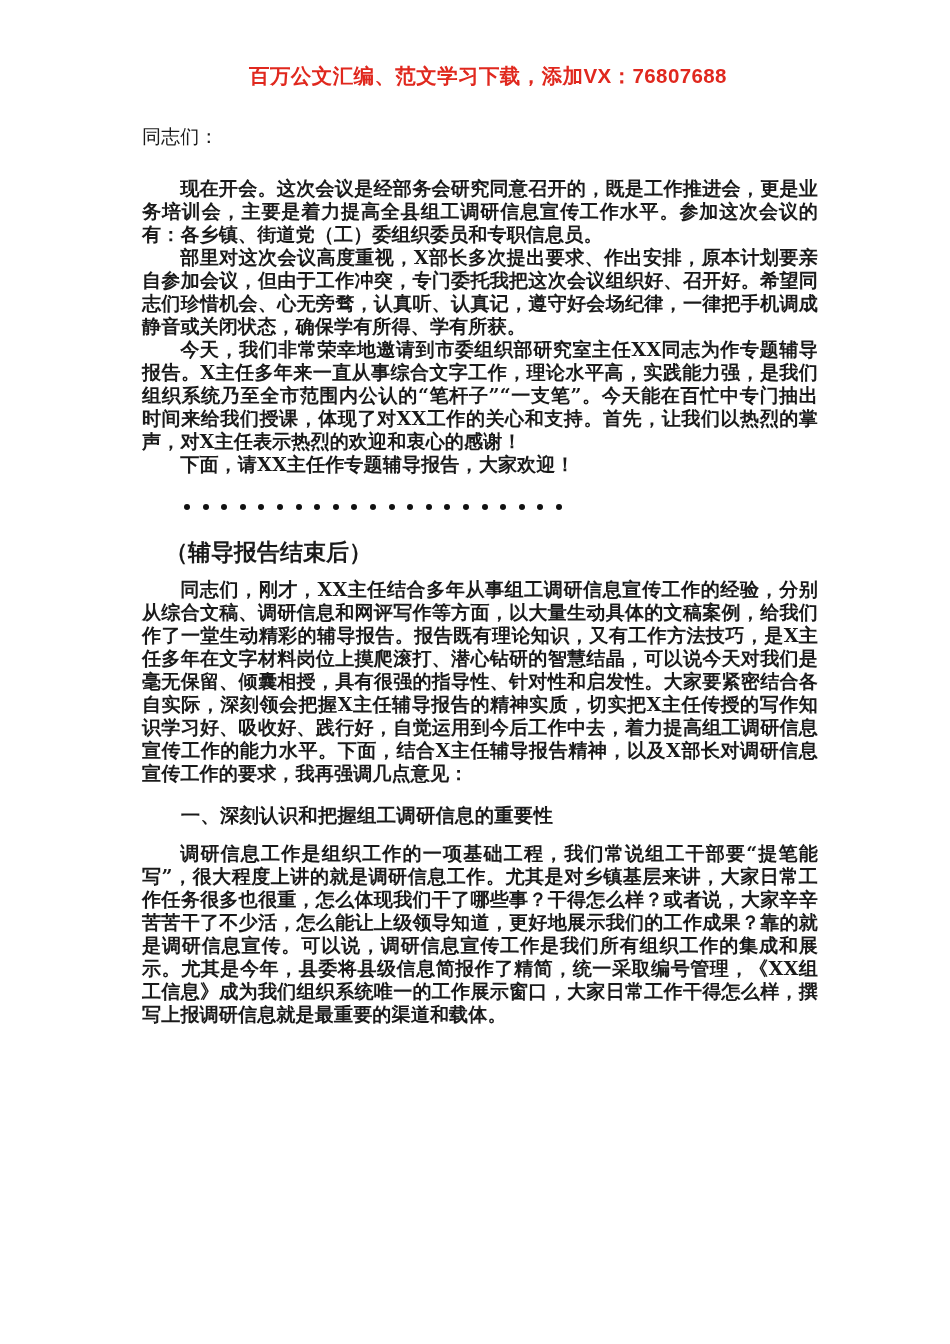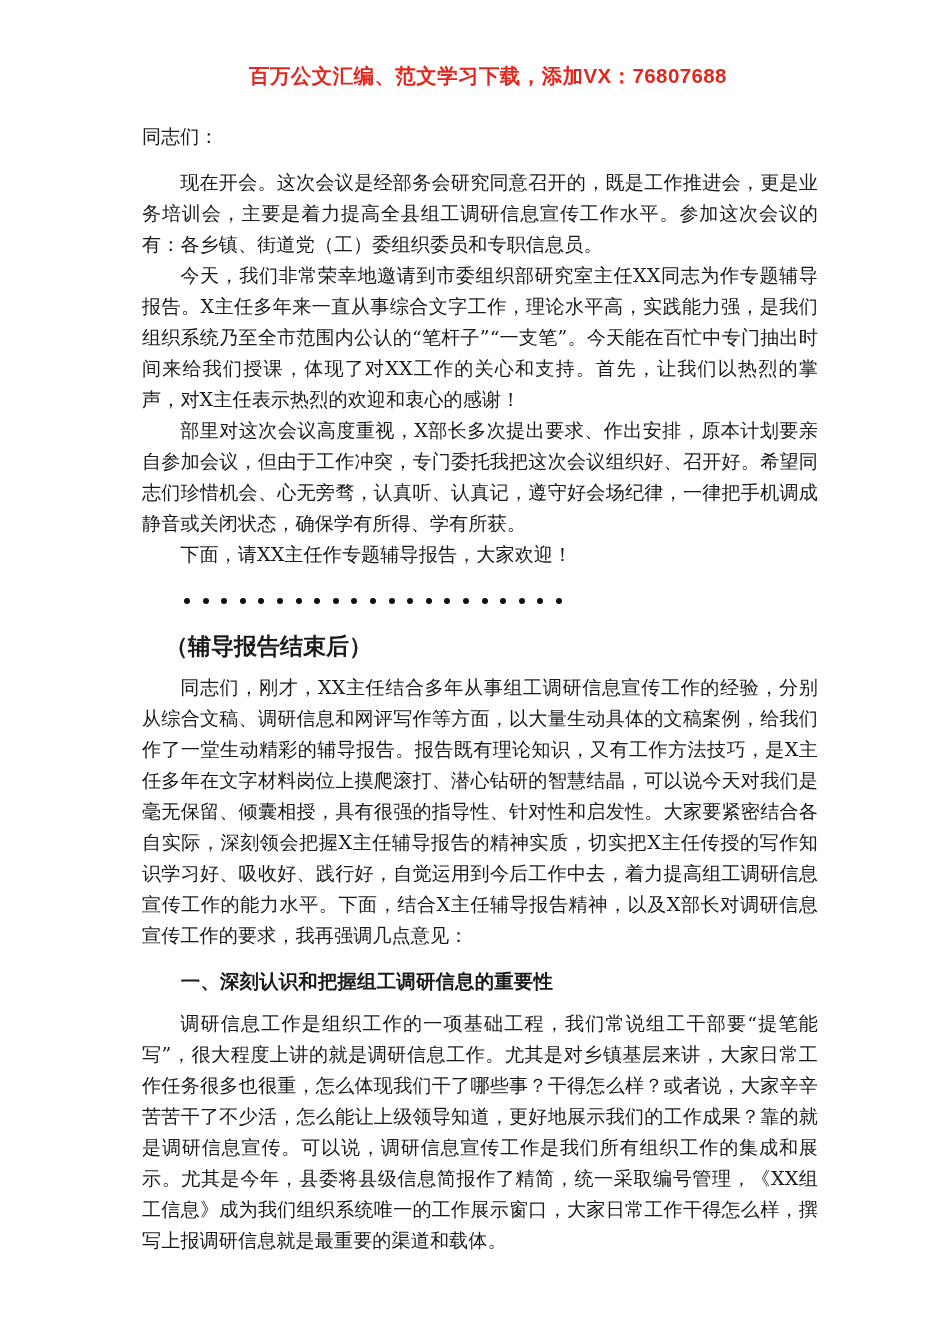--- a/index.html
+++ b/index.html
@@ -42,36 +42,37 @@
   .content {
     position: absolute;
     top: 121px;
     left: 142px;
     width: 676px;
   }
 
   p.para {
     margin: 0 0 0 0;
     font-size: 19.1px;
-    line-height: 31px;
+    line-height: 23px;
     text-align: justify;
     text-justify: inter-ideograph;
     text-indent: 0;
     letter-spacing: 0.1px;
+    font-weight: bold;
   }
 
   p.indent {
     text-indent: 2em;
   }
 
   
   .salutation {
     font-size: 19.1px;
     line-height: 32px;
-    margin-bottom: 14px;
+    margin-bottom: 24px;
   }
 
   
   .dot-rule {
     margin: 14px 0 14px 0;
     padding-left: 42px;
     font-size: 19px;
     line-height: 30px;
     letter-spacing: 0;
     white-space: nowrap;
@@ -114,23 +115,23 @@
 <div class="page">
 
   <div class="banner">百万公文汇编、范文学习下载，添加VX：76807688</div>
 
   <div class="content">
 
     <div class="salutation">同志们：</div>
 
     <p class="para indent">现在开会。这次会议是经部务会研究同意召开的，既是工作推进会，更是业务培训会，主要是着力提高全县组工调研信息宣传工作水平。参加这次会议的有：各乡镇、街道党（工）委组织委员和专职信息员。</p>
 
+    <p class="para indent">部里对这次会议高度重视，X部长多次提出要求、作出安排，原本计划要亲自参加会议，但由于工作冲突，专门委托我把这次会议组织好、召开好。希望同志们珍惜机会、心无旁骛，认真听、认真记，遵守好会场纪律，一律把手机调成静音或关闭状态，确保学有所得、学有所获。</p>
+
     <p class="para indent">今天，我们非常荣幸地邀请到市委组织部研究室主任XX同志为作专题辅导报告。X主任多年来一直从事综合文字工作，理论水平高，实践能力强，是我们组织系统乃至全市范围内公认的“笔杆子”“一支笔”。今天能在百忙中专门抽出时间来给我们授课，体现了对XX工作的关心和支持。首先，让我们以热烈的掌声，对X主任表示热烈的欢迎和衷心的感谢！</p>
-
-    <p class="para indent">部里对这次会议高度重视，X部长多次提出要求、作出安排，原本计划要亲自参加会议，但由于工作冲突，专门委托我把这次会议组织好、召开好。希望同志们珍惜机会、心无旁骛，认真听、认真记，遵守好会场纪律，一律把手机调成静音或关闭状态，确保学有所得、学有所获。</p>
 
     <p class="para indent">下面，请XX主任作专题辅导报告，大家欢迎！</p>
 
     <div class="dot-rule"><span class="dot"></span><span class="dot"></span><span class="dot"></span><span class="dot"></span><span class="dot"></span><span class="dot"></span><span class="dot"></span><span class="dot"></span><span class="dot"></span><span class="dot"></span><span class="dot"></span><span class="dot"></span><span class="dot"></span><span class="dot"></span><span class="dot"></span><span class="dot"></span><span class="dot"></span><span class="dot"></span><span class="dot"></span><span class="dot"></span><span class="dot"></span></div>
 
     <div class="stage">（辅导报告结束后）</div>
 
     <p class="para indent">同志们，刚才，XX主任结合多年从事组工调研信息宣传工作的经验，分别从综合文稿、调研信息和网评写作等方面，以大量生动具体的文稿案例，给我们作了一堂生动精彩的辅导报告。报告既有理论知识，又有工作方法技巧，是X主任多年在文字材料岗位上摸爬滚打、潜心钻研的智慧结晶，可以说今天对我们是毫无保留、倾囊相授，具有很强的指导性、针对性和启发性。大家要紧密结合各自实际，深刻领会把握X主任辅导报告的精神实质，切实把X主任传授的写作知识学习好、吸收好、践行好，自觉运用到今后工作中去，着力提高组工调研信息宣传工作的能力水平。下面，结合X主任辅导报告精神，以及X部长对调研信息宣传工作的要求，我再强调几点意见：</p>
 
     <h2 class="section">一、深刻认识和把握组工调研信息的重要性</h2>

